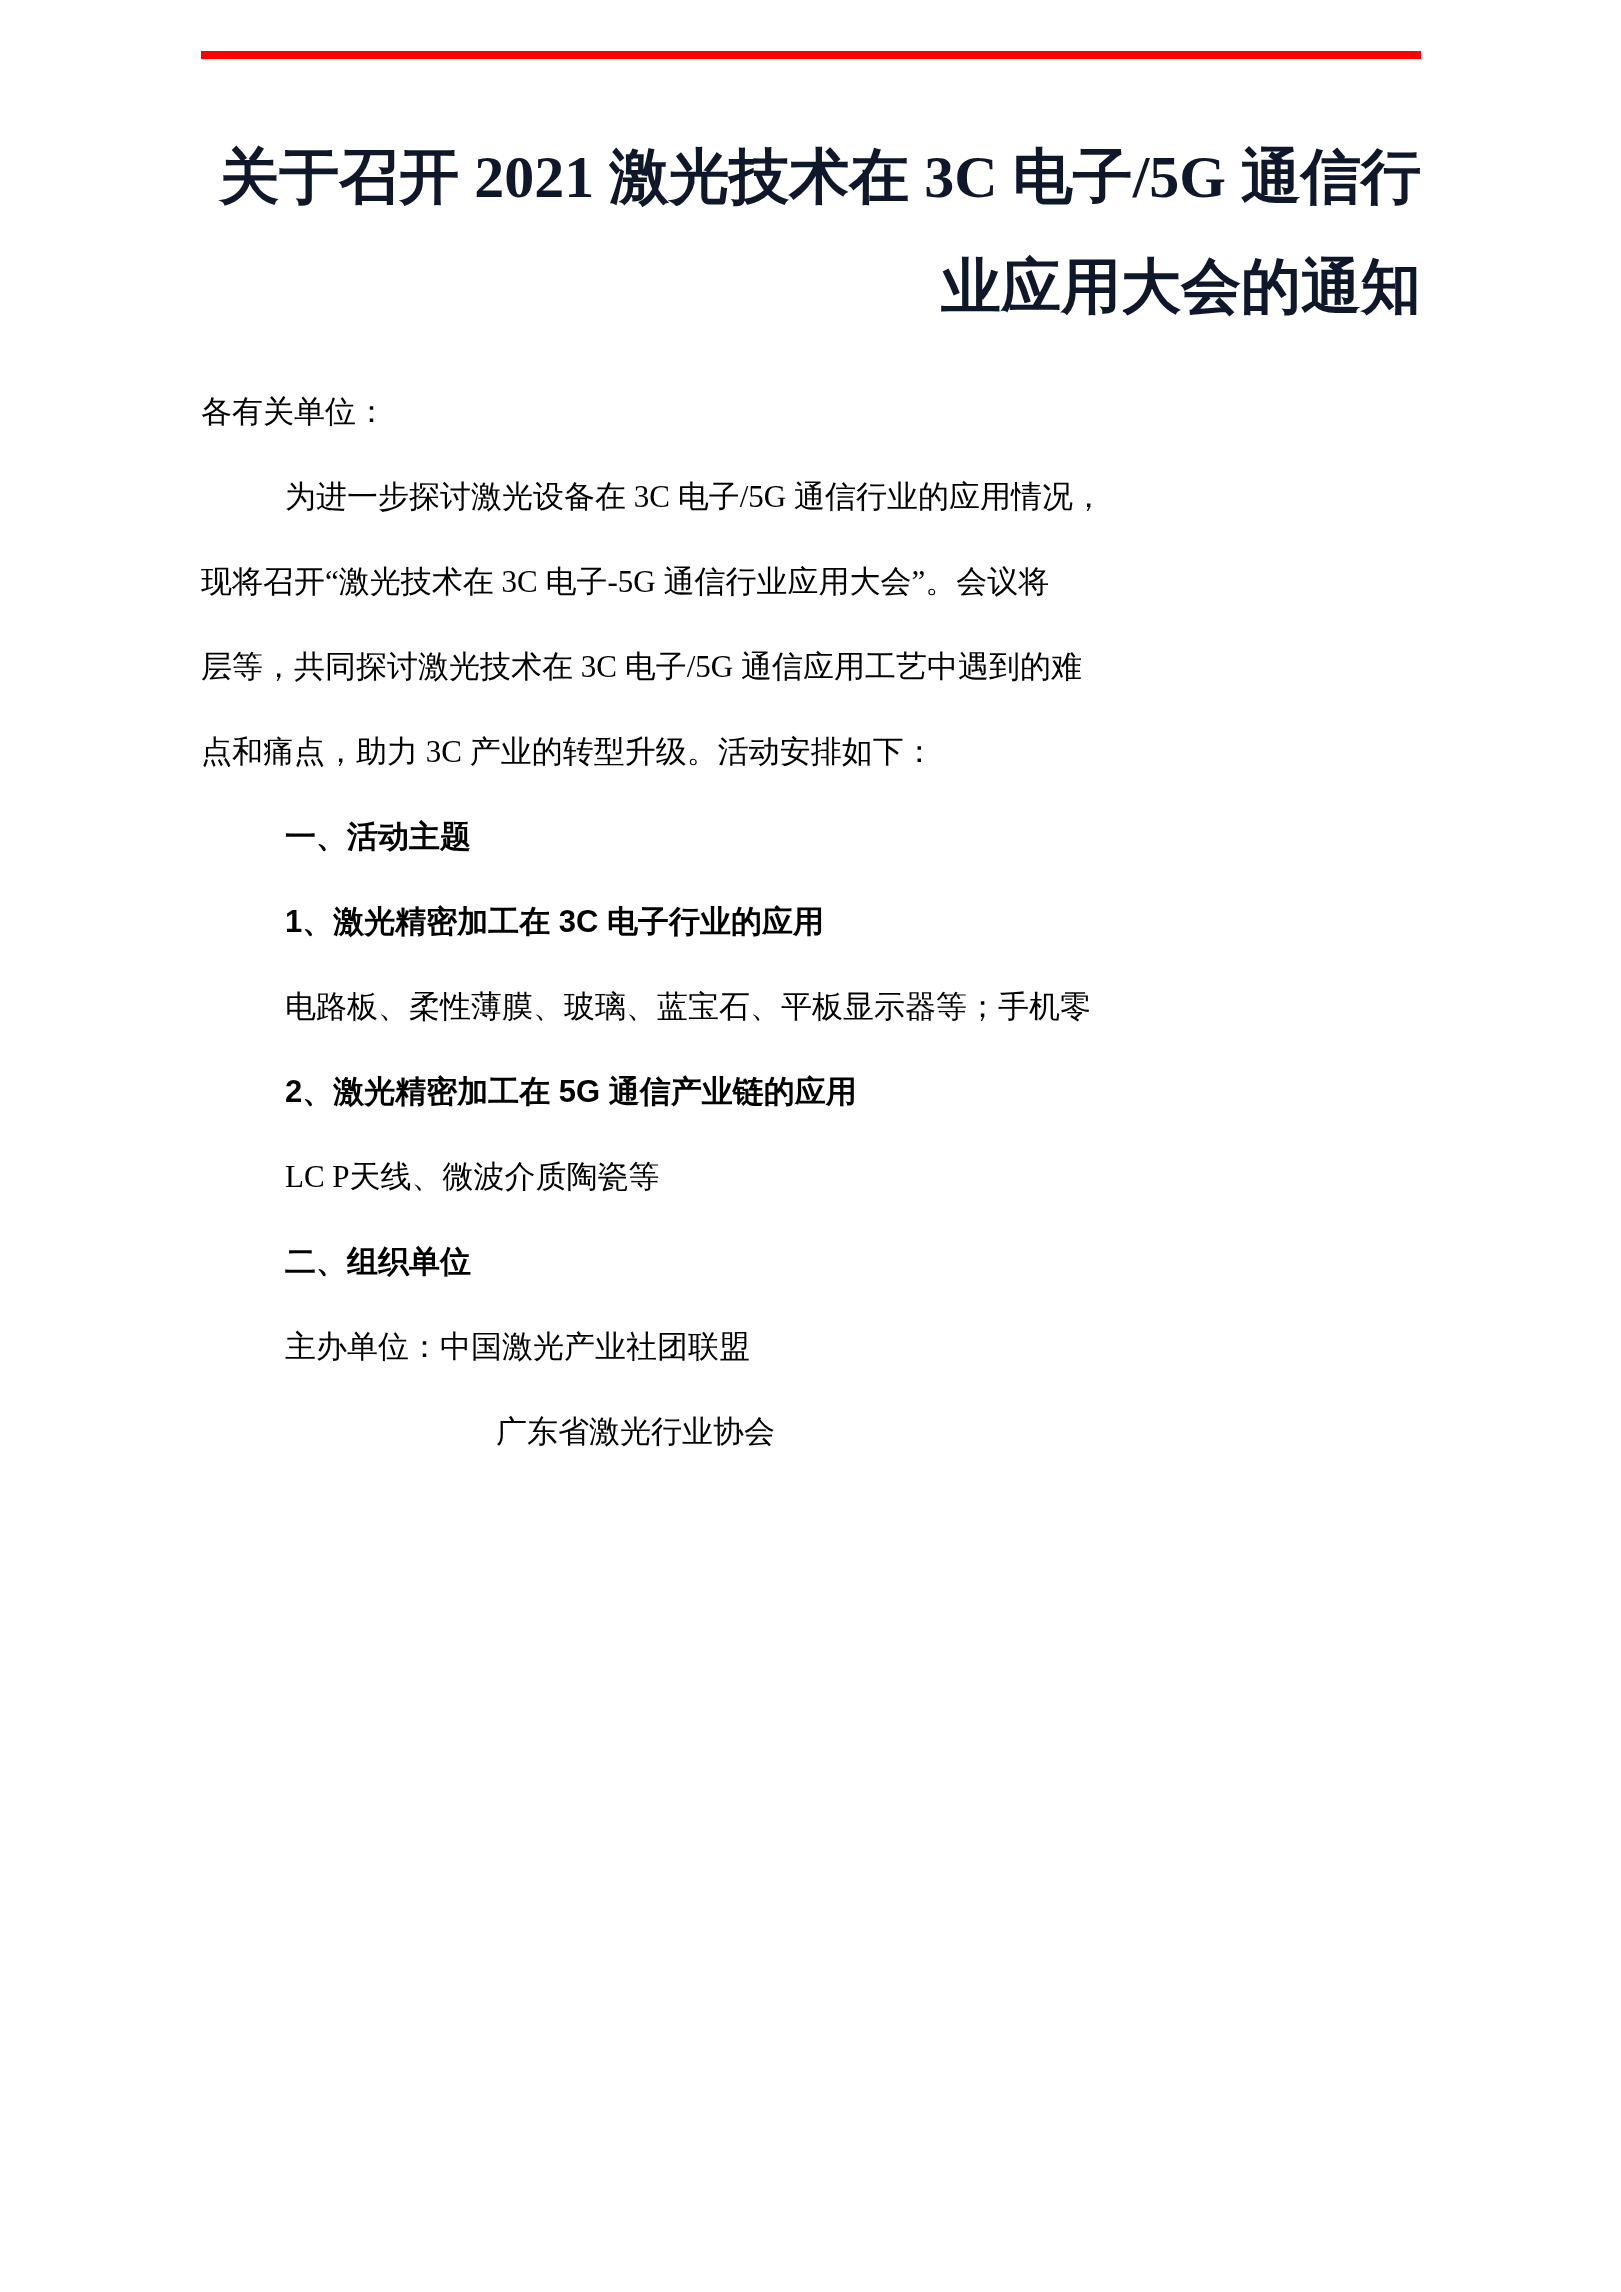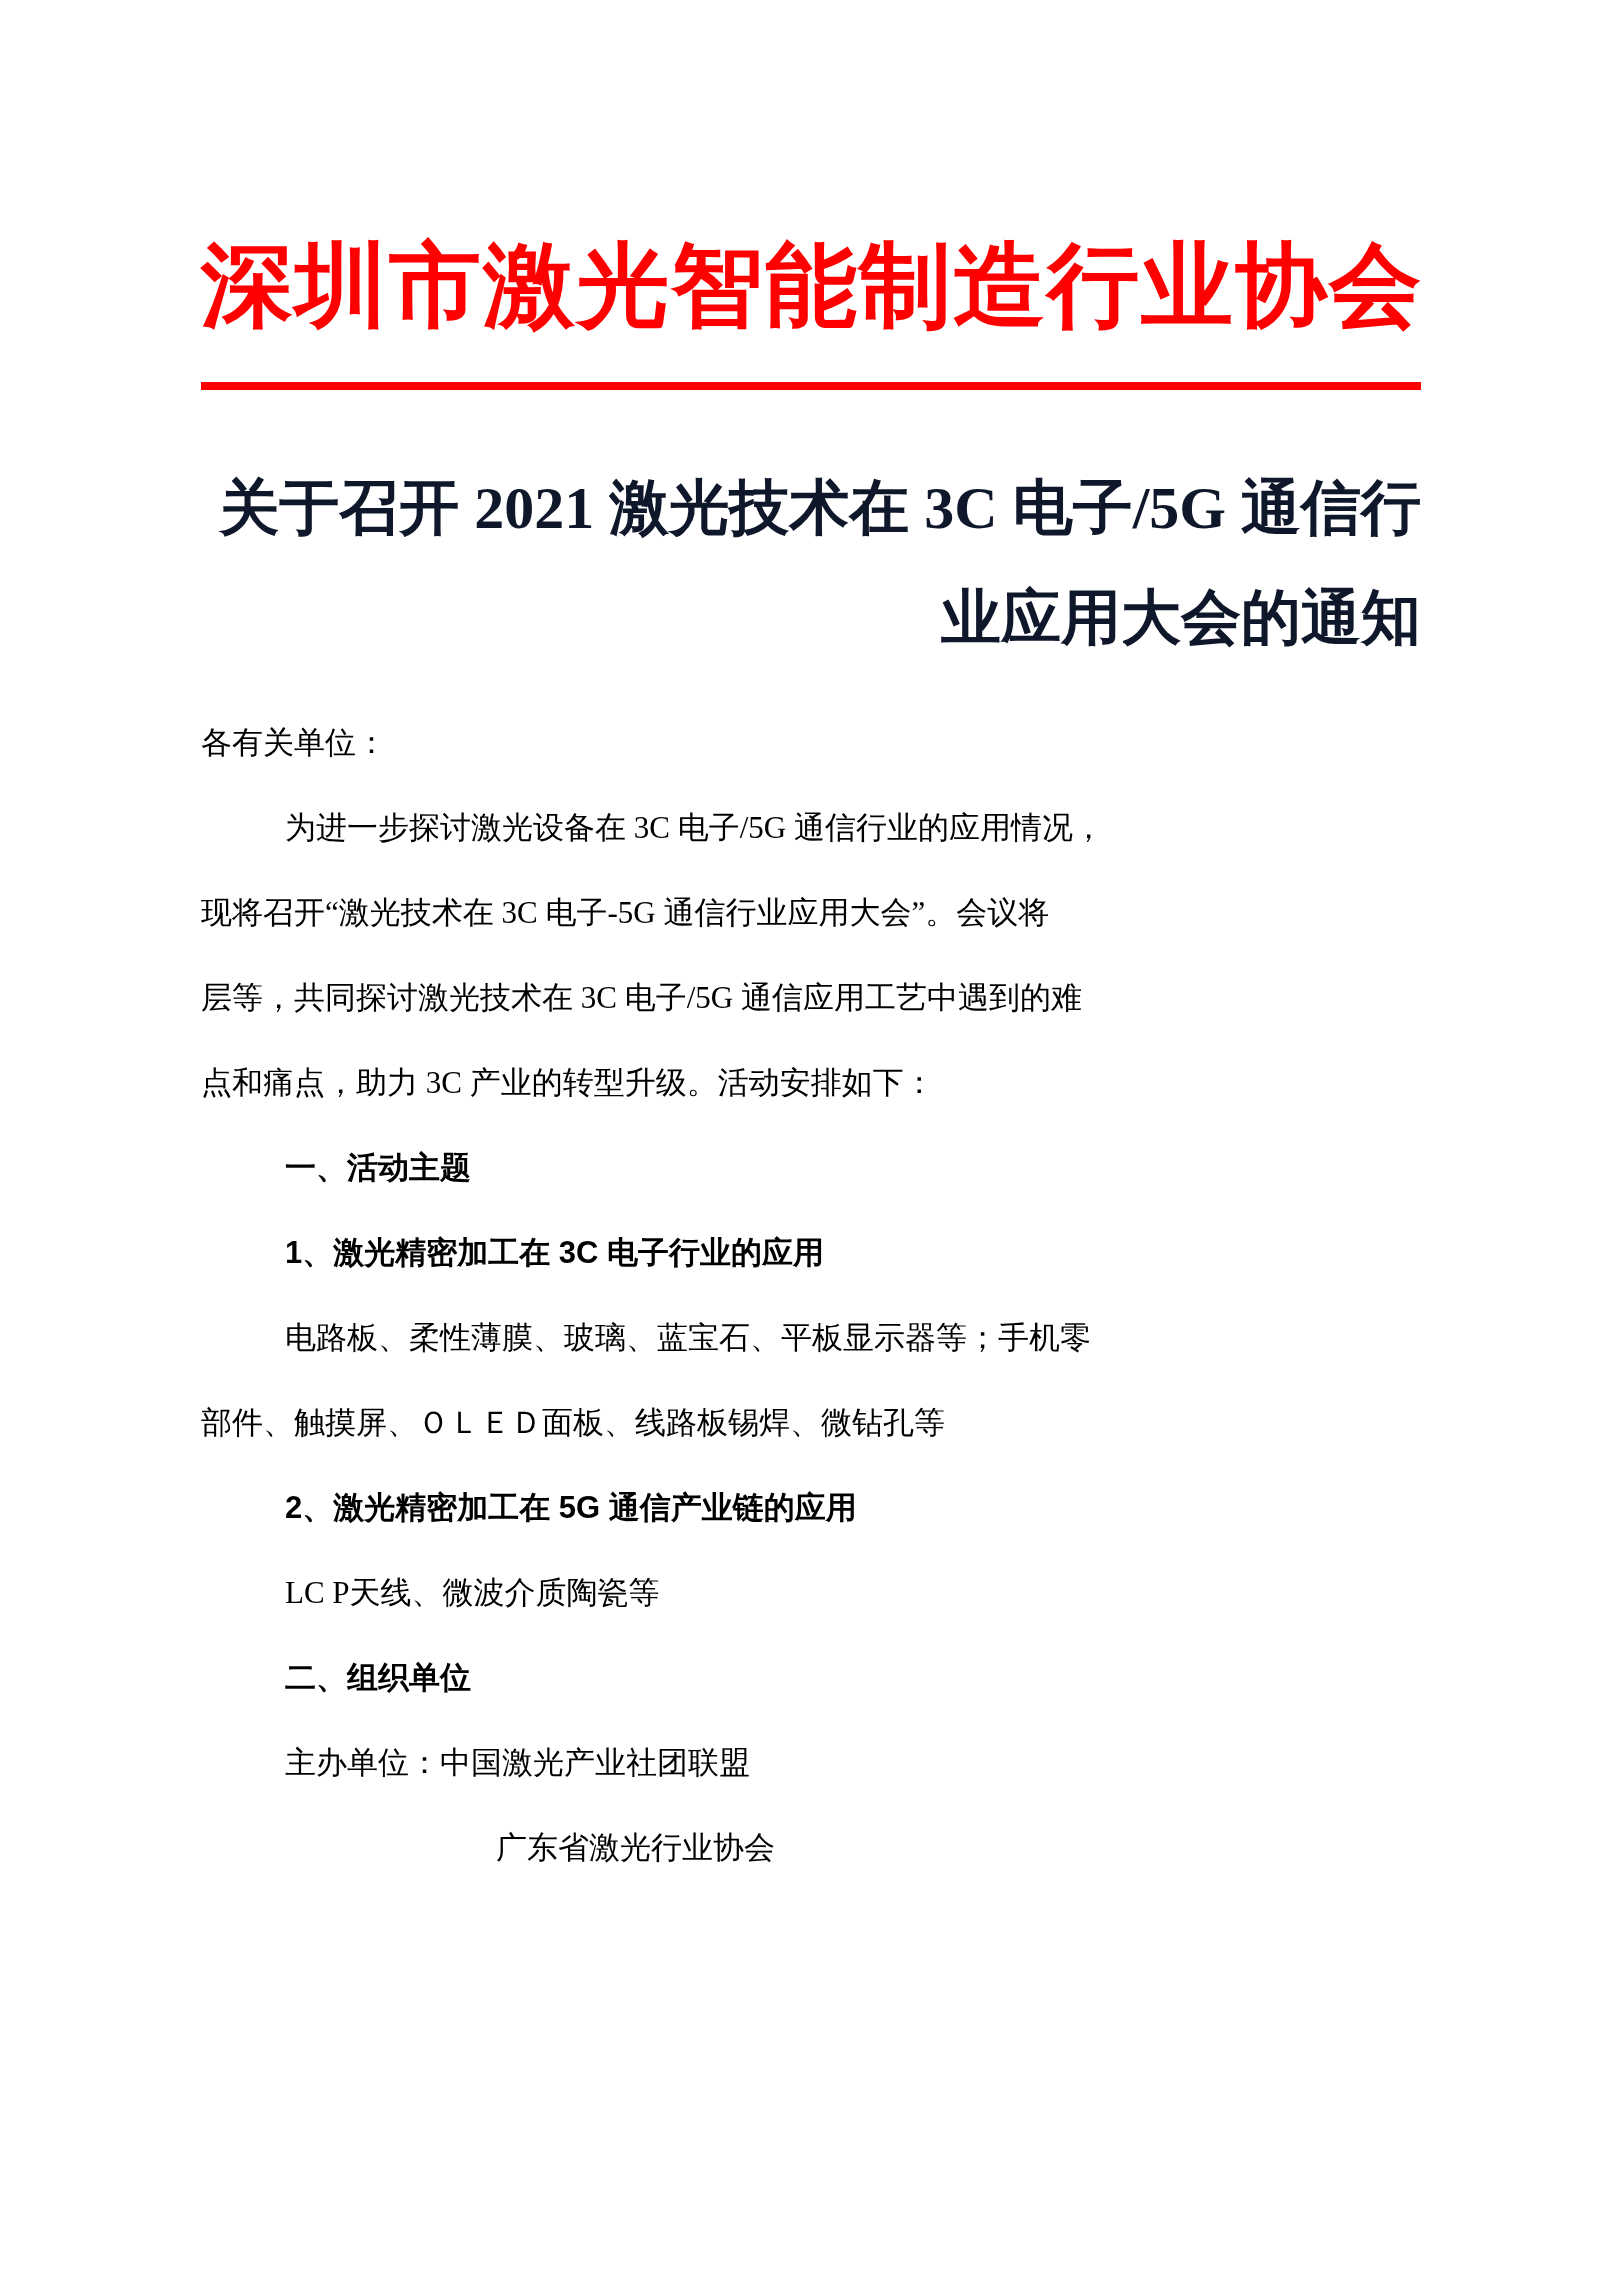--- a/index.html
+++ b/index.html
@@ -61,42 +61,38 @@
     font-family: "Liberation Sans", sans-serif;
     font-weight: bold;
   }
 </style>
 </head>
 <body>
 
 <div class="page">
   <div class="content">
 
-    <div class="letterhead">
-      <span>深圳市激光智能制造行业协会</span>
-    </div>
 
     <div class="red-rule"></div>
 
     <div class="doc-title">
       <div>关于召开 2021 激光技术在 3C 电子/5G 通信行</div>
       <div>业应用大会的通知</div>
     </div>
 
     <div class="doc-body">
       <div class="line">各有关单位：</div>
       <div>
           <div class="line" style="padding-left: 84px;">为进一步探讨激光设备在 3C 电子/5G 通信行业的应用情况，</div>
           <div class="line" style="padding-left: 0px;">现将召开“激光技术在 3C 电子-5G 通信行业应用大会”。会议将</div>
           <div class="line" style="padding-left: 0px;">层等，共同探讨激光技术在 3C 电子/5G 通信应用工艺中遇到的难</div>
           <div class="line" style="padding-left: 0px;">点和痛点，助力 3C 产业的转型升级。活动安排如下：</div>
           <div class="line bold" style="padding-left: 84px;">一、活动主题</div>
           <div class="line bold" style="padding-left: 84px;">1、激光精密加工在 3C 电子行业的应用</div>
           <div class="line" style="padding-left: 84px;">电路板、柔性薄膜、玻璃、蓝宝石、平板显示器等；手机零</div>
-          <div class="line" style="padding-left: 0px;">部件、触摸屏、ＯＬＥＤ面板、线路板锡焊、微钻孔等</div>
           <div class="line bold" style="padding-left: 84px;">2、激光精密加工在 5G 通信产业链的应用</div>
           <div class="line" style="padding-left: 84px;">LC P天线、微波介质陶瓷等</div>
           <div class="line bold" style="padding-left: 84px;">二、组织单位</div>
           <div class="line" style="padding-left: 84px;">主办单位：中国激光产业社团联盟</div>
           <div class="line" style="padding-left: 295px;">广东省激光行业协会</div>
         </div>
     </div>
 
   </div>
 </div>

